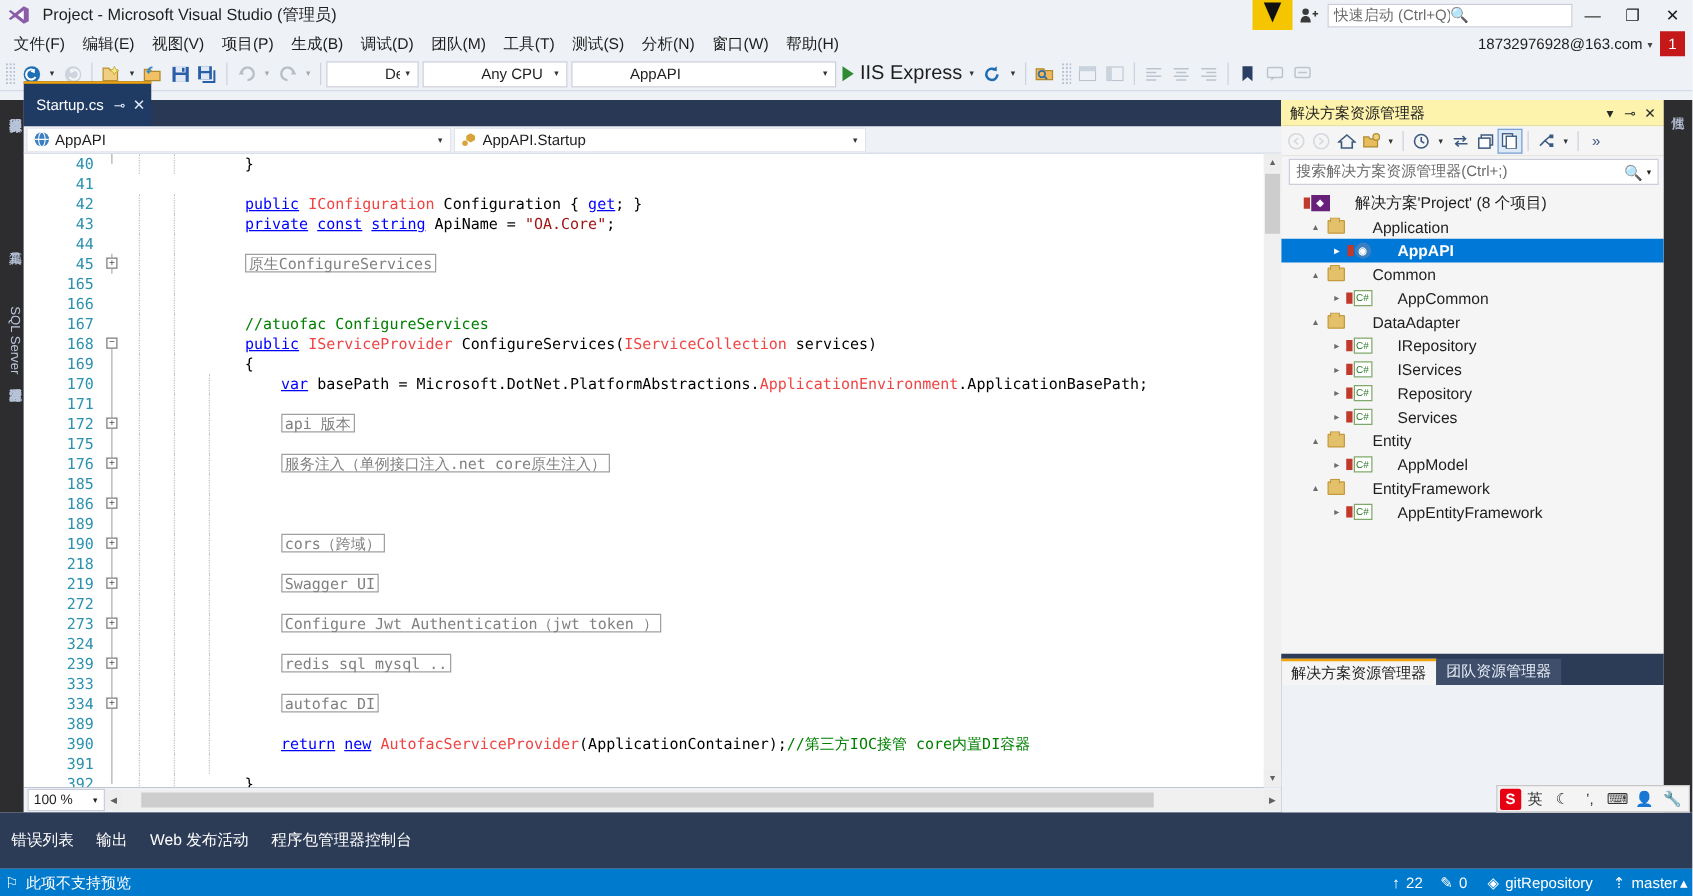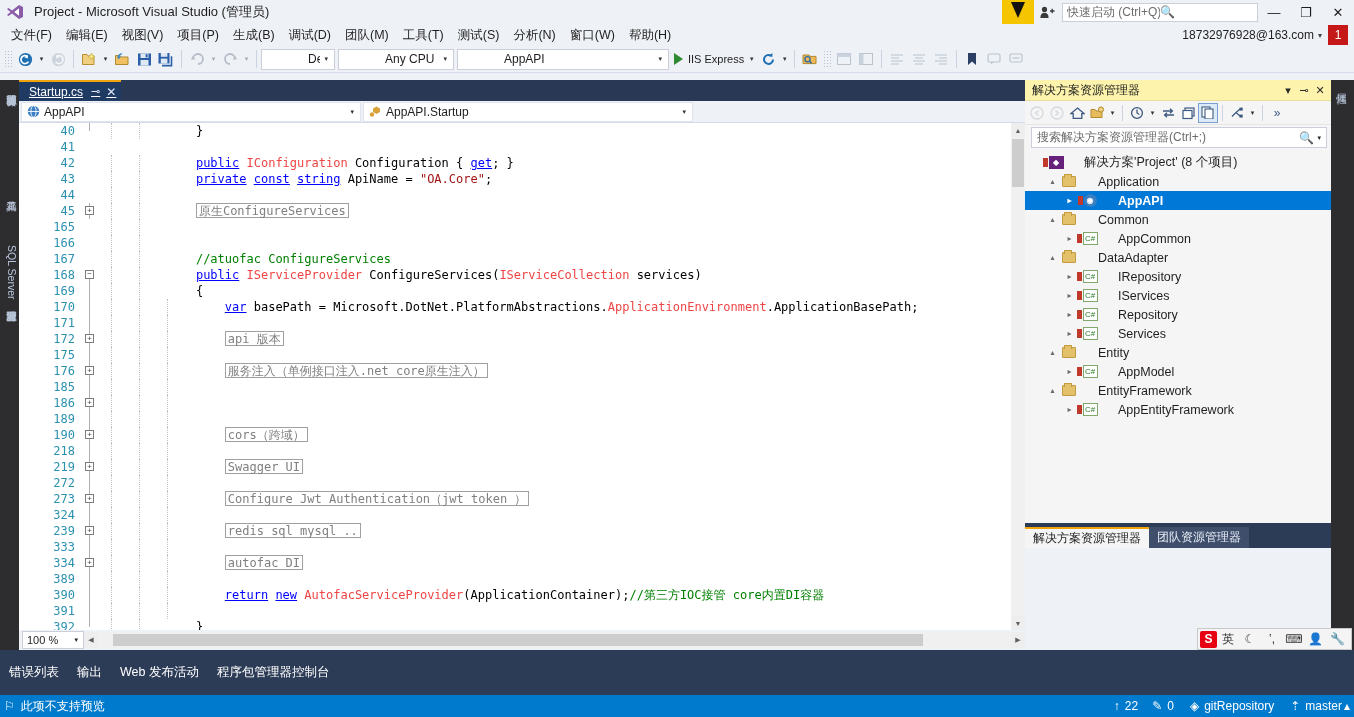--- a/index.html
+++ b/index.html
@@ -60,41 +60,41 @@
   .tbcar.dis{ opacity:.38; }
   .sep{ width:1px; height:18px; background:#cdd2e0; margin:0 4px; }
   .combo{
     height:21px; background:#fff; border:1px solid #cccedb; display:flex; align-items:center;
     padding:0 2px 0 6px; font-size:12px; color:#1e1e1e; margin-right:3px;
   }
   .combo .lbl{ flex:1; white-space:nowrap; overflow:hidden;margin-left:40px; }
   .combo .car{ font-size:7px; color:#333; padding:0 4px; }
   .run{ display:flex; align-items:center; height:22px; padding:0 2px; }
   .run .tri{ width:0;height:0;border-left:9px solid #2e8b32;border-top:6px solid transparent;border-bottom:6px solid transparent; margin-right:5px;}
-  .run .lbl{ font-size:11px; }
+  .run .lbl{ font-size:16px; }
 
   
   .leftdock{
     position:absolute; left:0; top:80px; width:19px; height:570px;
     background:#2d2d30;
   }
   .vtab{
     position:absolute; left:0; width:19px;
     writing-mode:vertical-rl; text-orientation:mixed;
     color:#b8c5d9; font-size:10.5px; text-align:center;
     padding:5px 0; white-space:nowrap; letter-spacing:0px;
   }
 
   
   .editor-wrap{ position:absolute; left:19px; top:80px; width:1006px; height:570px; background:#293955; }
 
   .tabstrip{ position:absolute; left:0; top:0; height:21px; width:100%; display:flex; align-items:flex-end; }
   .doctab{
-    height:21px; background:#1f3b63; color:#fff; display:flex; align-items:center;
-    padding:0 5px 0 10px; font-size:12px; border-top:2px solid #f0a30a;text-decoration:underline;
+    height:36px; background:#1f3b63; color:#fff; display:flex; align-items:center;
+    padding:0 5px 0 10px; font-size:12px; border-top:2px solid #f0a30a;
   }
   .doctab .nm{ margin-right:8px; }
   .doctab .pin{ font-size:11px; color:#dfe8f5; margin-right:6px; }
   .doctab .cls{ font-size:12px; color:#dfe8f5; }
 
   .navbar{
     position:absolute; left:0; top:21px; height:22px; width:100%;
     background:#eef1f6; display:flex; align-items:center; padding:0 2px;
     border-bottom:1px solid #d6dbe9;
   }

